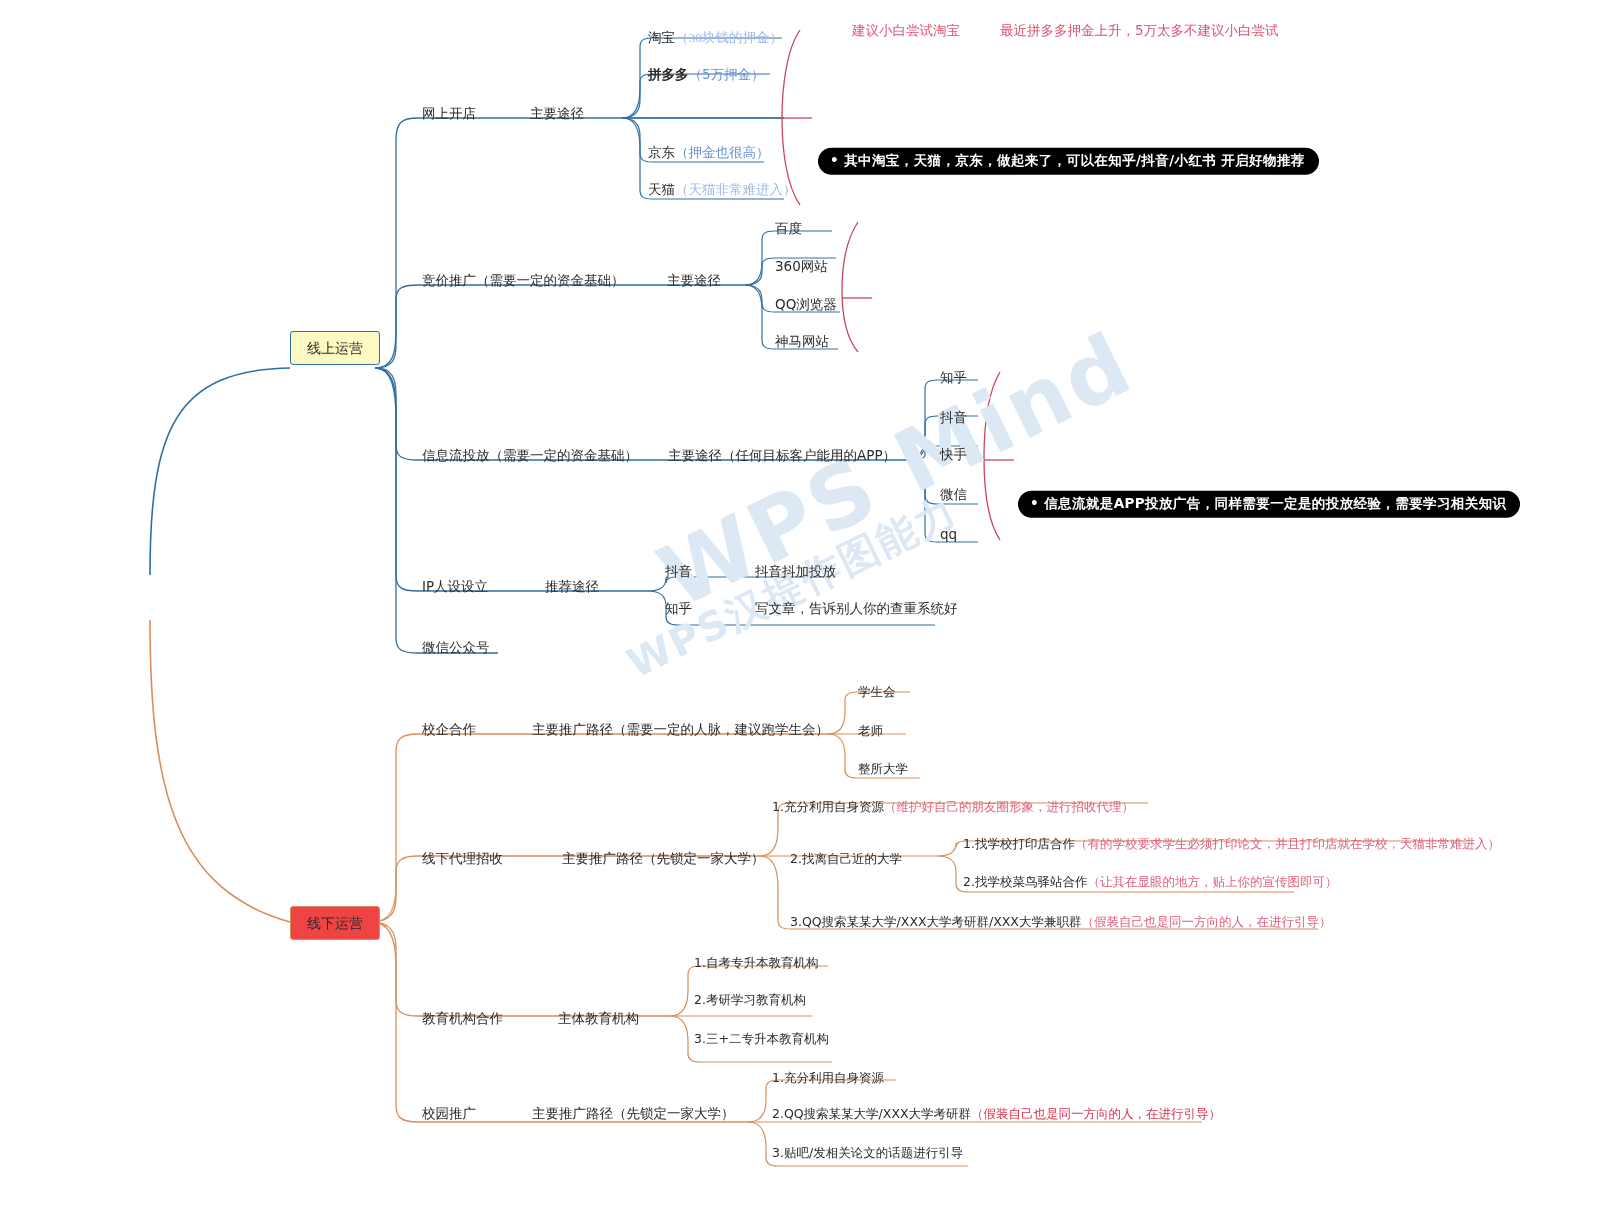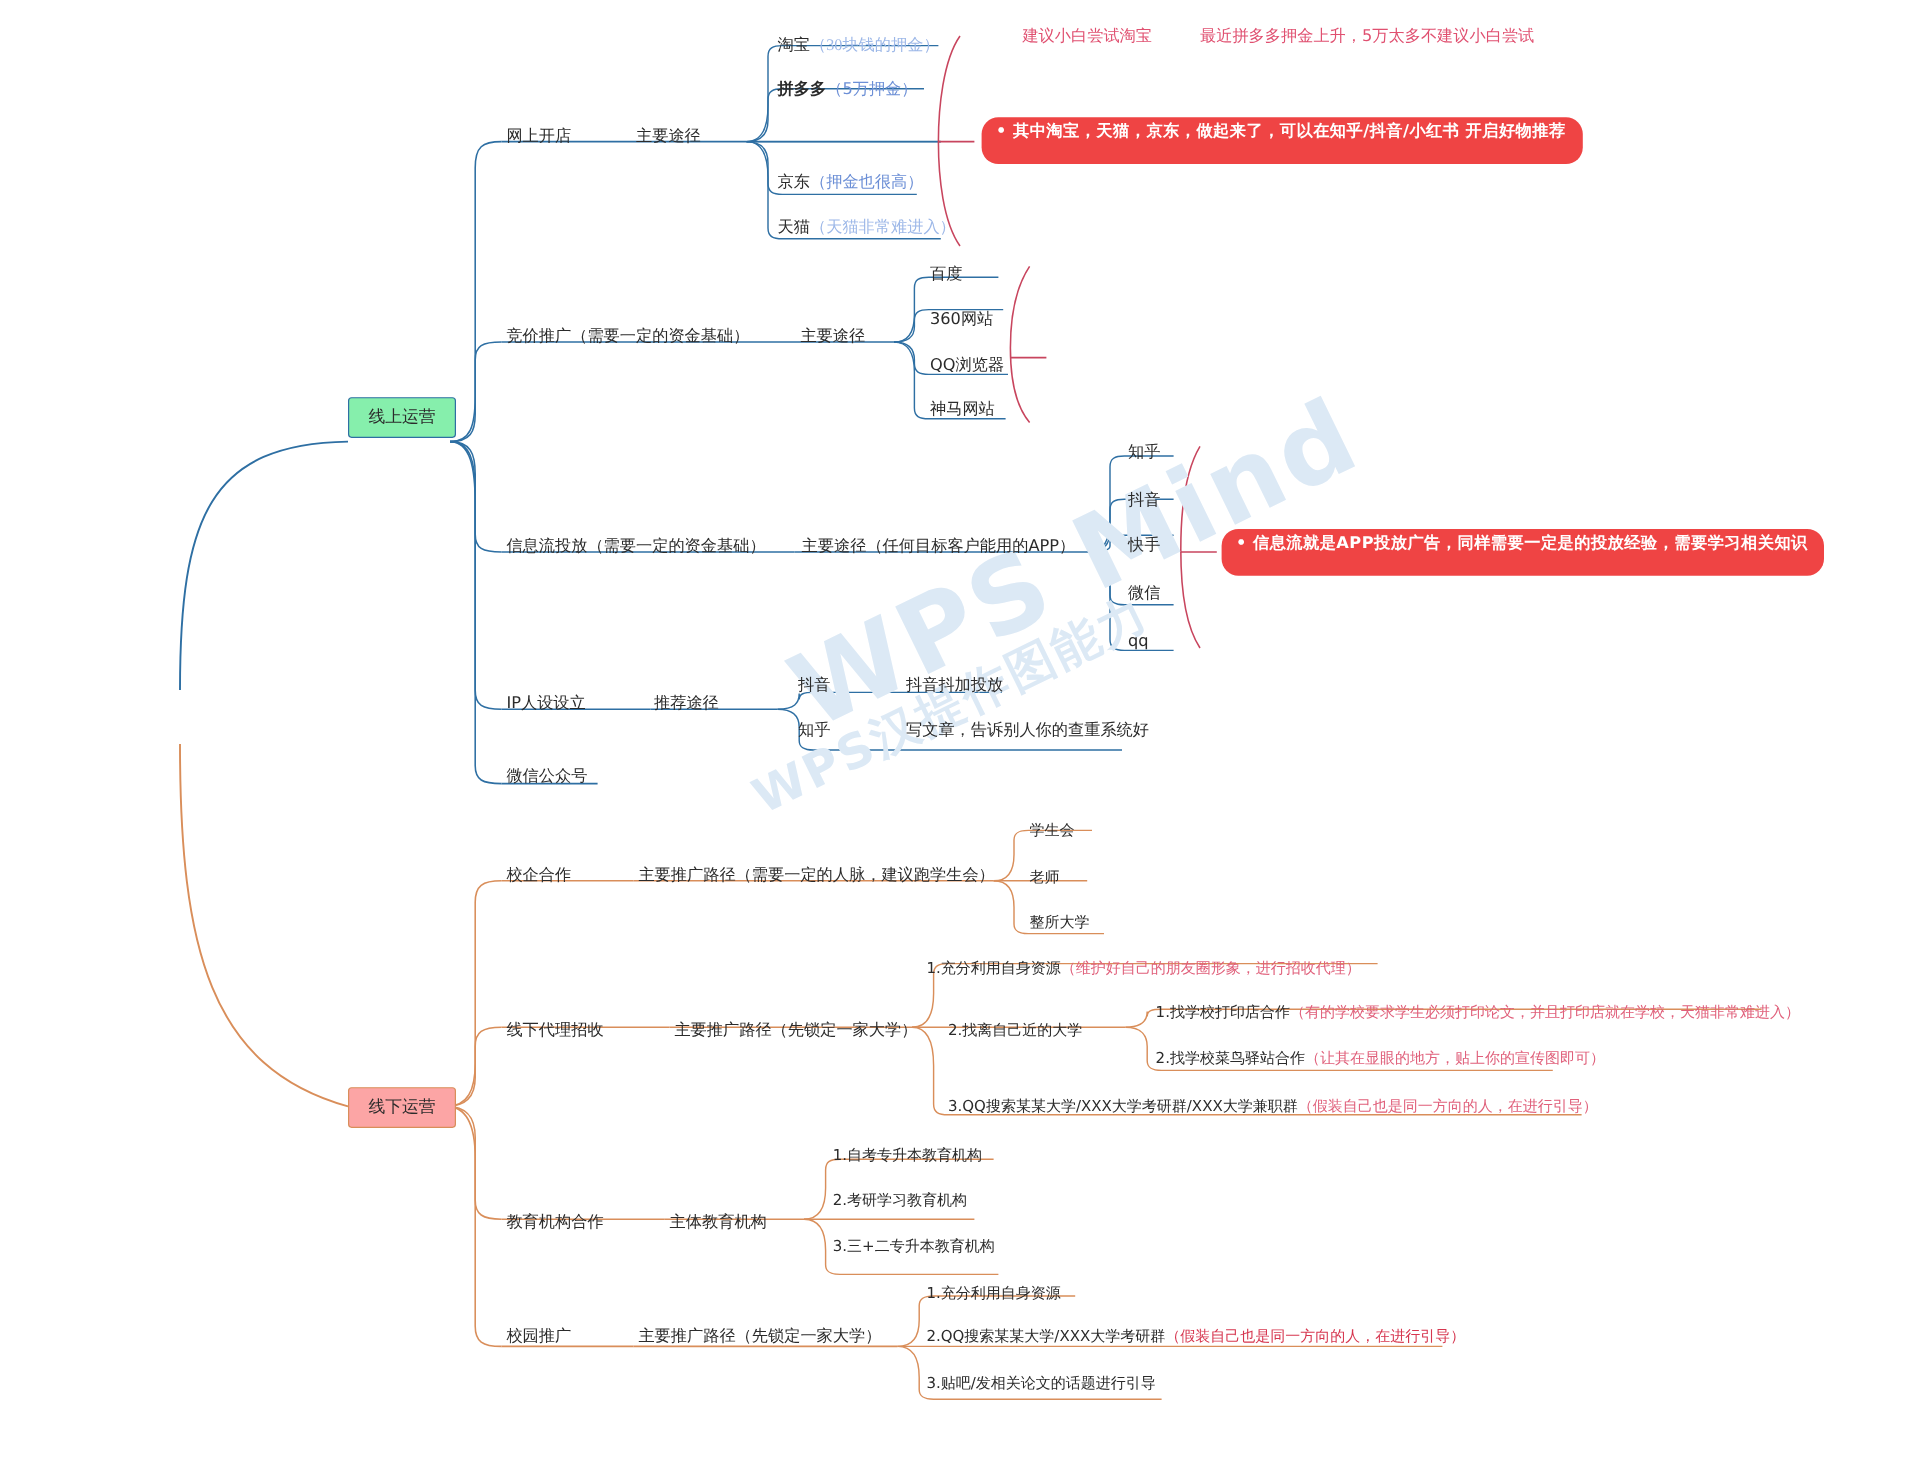--- a/index.html
+++ b/index.html
@@ -35,51 +35,52 @@
     background: #18A0E8;
     color: #ffffff;
     font-size: 21px;
     font-weight: bold;
     padding: 11px 20px 12px 20px;
     border-radius: 7px;
     letter-spacing: 1px;
   }
   .n-branch {
     border: 1px solid #2E6FA3;
-    background: #86efac;
+    background: #fef9c3;
     font-size: 14px;
     padding: 8px 16px;
     border-radius: 3px;
   }
   .n-branch-orange {
     border: 1px solid #D98E5A;
-    background: #fca5a5;
+    background: #ef4444;
     font-size: 14px;
     padding: 8px 16px;
     border-radius: 3px;
   }
   .n-plain {
     font-size: 13.5px;
   }
   .n-small {
     font-size: 12.5px;
   }
   .n-bold { font-weight: bold; }
   .paren-blue { color: #6C8FD6; font-weight: normal; }
   .paren-blue-light { color: #9DB8E8; font-family: Liberation Serif, serif; }
   .paren-red { color: #E0607B; }
   .paren-red-strong { color: #D6364F; }
   .n-callout {
-    background: #ef4444;
+    background: #000000;
     color: #ffffff;
     font-size: 13.5px;
     font-weight: bold;
-    padding: 5px 14px 18px 12px;
+    padding: 5px 14px 6px 12px;
     border-radius: 14px;
     letter-spacing: 0.4px;
+    margin-top: 44px;
   }
   .n-note-red {
     color: #E05070;
     font-size: 13.5px;
   }
   .watermark {
     position: absolute;
     pointer-events: none;
     color: #DCE9F5;
     font-weight: bold;

